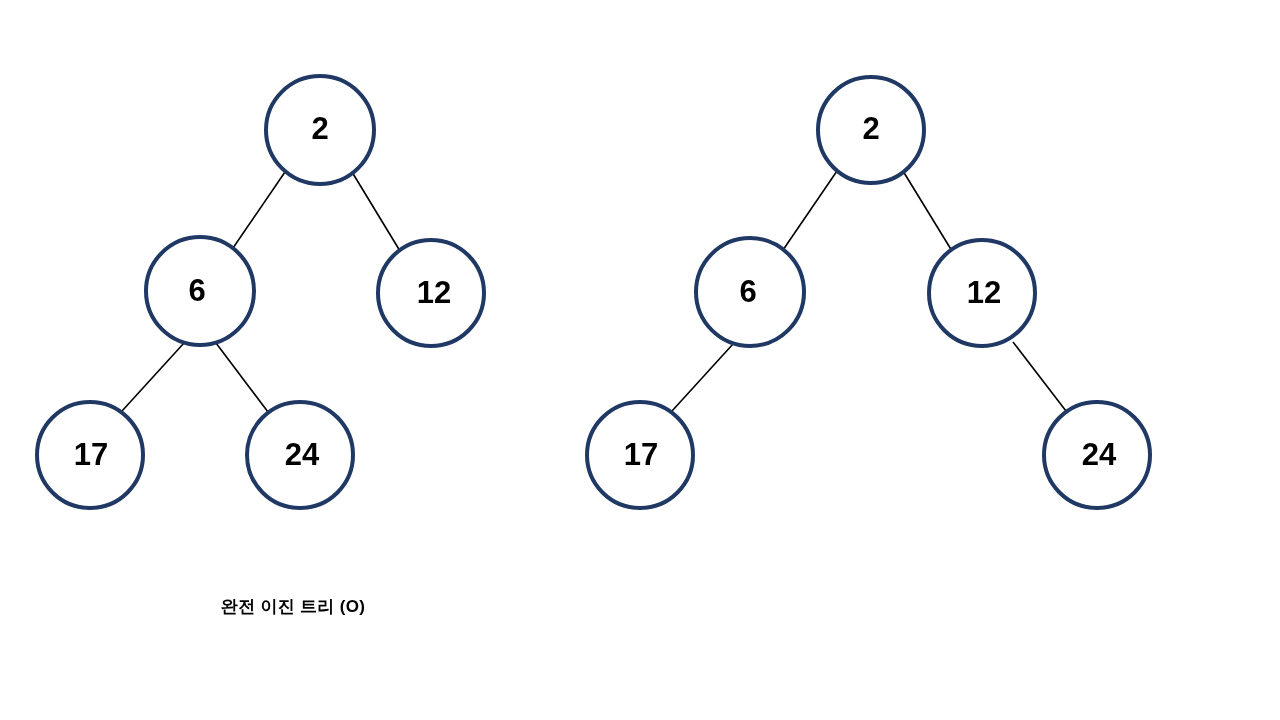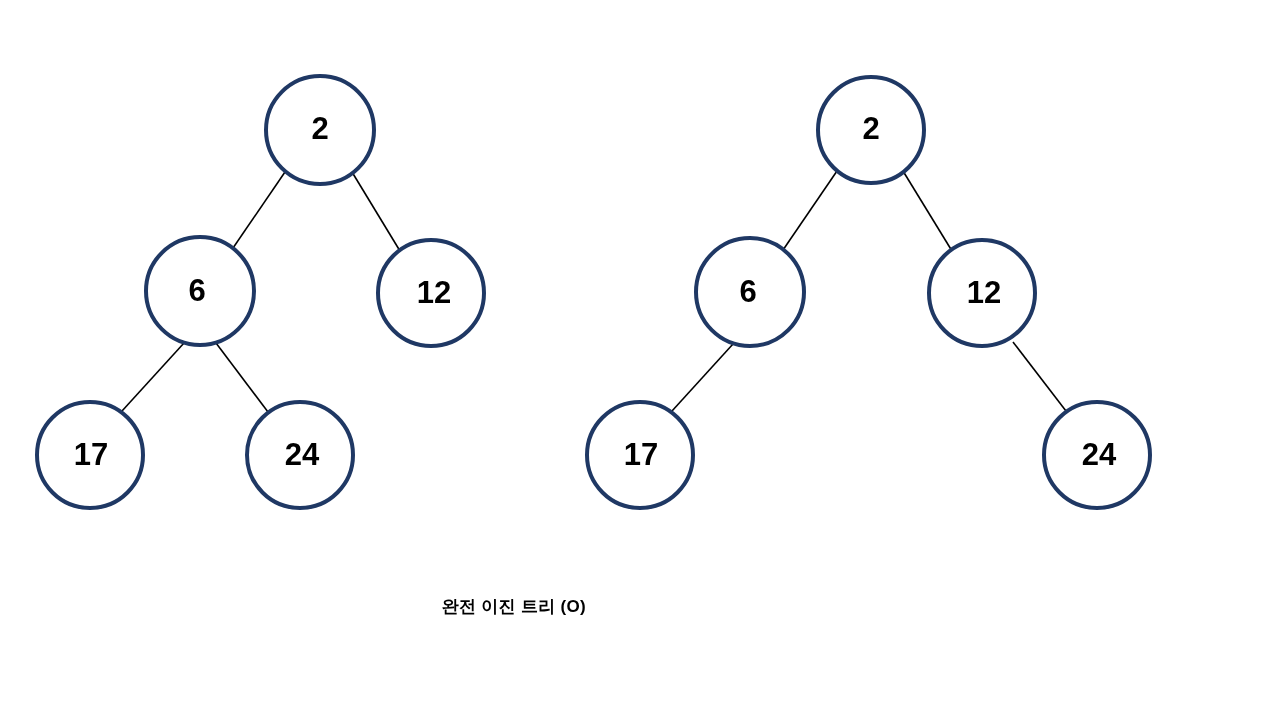--- a/index.html
+++ b/index.html
@@ -48,21 +48,21 @@
   .caption-text {
     position: absolute;
     font-family: "Liberation Sans", "DejaVu Sans", sans-serif;
     font-size: 17px;
     font-weight: bold;
     color: #000000;
     white-space: nowrap;
     text-align: center;
     letter-spacing: 0.3px;
   }
-  #caption-left  { left: 0px;   top: 595px; width: 586px; text-align: right; }
+  #caption-left  { left: 0px;   top: 595px; width: 586px; }
   #caption-right { left: 586px; top: 585px; width: 694px; }
 </style>
 </head>
 <body style="background: rgb(255, 255, 255);">
 
 <div id="canvas" style="background: rgb(255, 255, 255);">
 
   <svg class="diagram-svg" viewBox="0 0 1280 720">
 
     <g>

